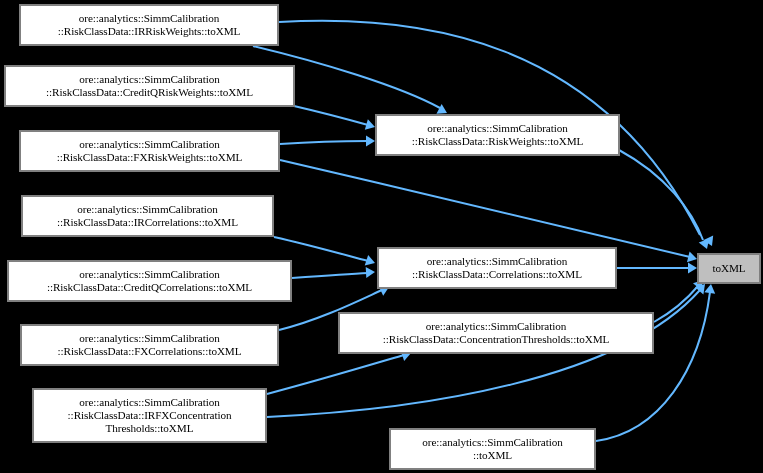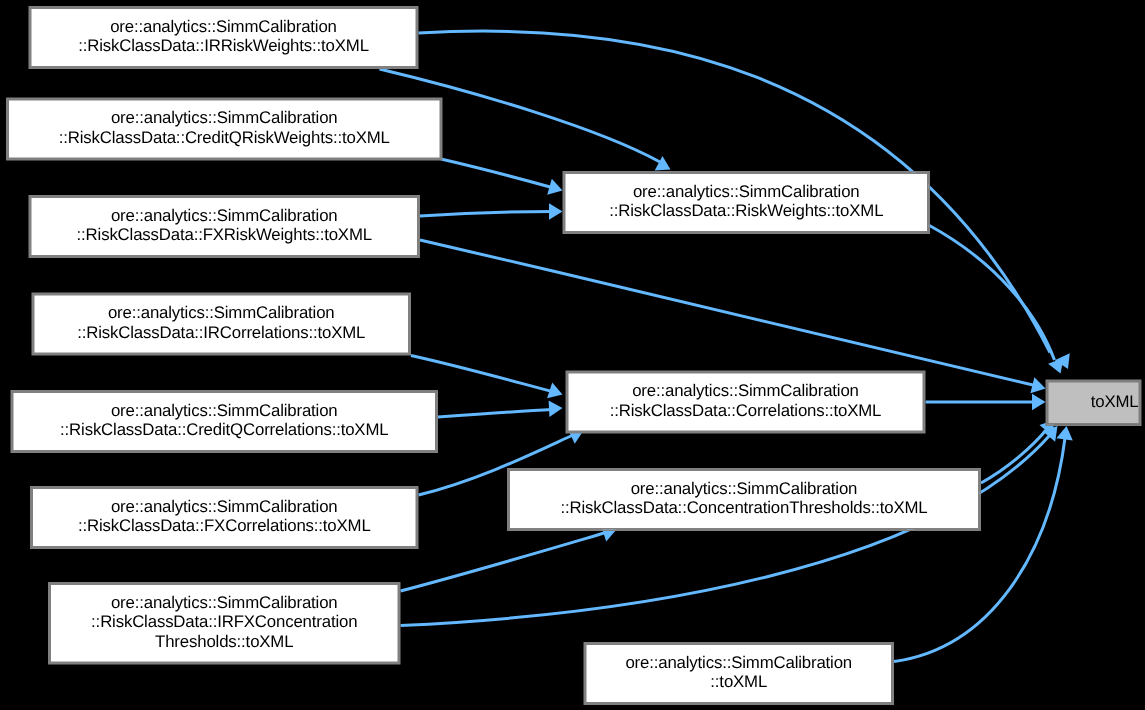--- a/index.html
+++ b/index.html
@@ -6,21 +6,21 @@
     margin: 0;
     padding: 0;
     background: #000000;
   }
   #graph-root {
     position: relative;
     width: 763px;
     height: 473px;
     background: #000000;
     overflow: hidden;
-    font-family: Liberation Sans, sans-serif;
+    font-family: Liberation Serif, serif;
   }
   svg.edge-layer {
     position: absolute;
     left: 0;
     top: 0;
     width: 763px;
     height: 473px;
   }
   .node {
     position: absolute;
@@ -105,16 +105,16 @@
 ::RiskClassData::IRFXConcentration
 Thresholds::toXML</span></div>
       <div class="node" style="left: 376px; top: 115px; width: 243px; height: 40px;"><span class="node-label">ore::analytics::SimmCalibration
 ::RiskClassData::RiskWeights::toXML</span></div>
       <div class="node" style="left: 378px; top: 248px; width: 238px; height: 40px;"><span class="node-label">ore::analytics::SimmCalibration
 ::RiskClassData::Correlations::toXML</span></div>
       <div class="node" style="left: 339px; top: 313px; width: 314px; height: 40px;"><span class="node-label">ore::analytics::SimmCalibration
 ::RiskClassData::ConcentrationThresholds::toXML</span></div>
       <div class="node" style="left: 390px; top: 429px; width: 205px; height: 40px;"><span class="node-label">ore::analytics::SimmCalibration
 ::toXML</span></div>
-      <div class="node target" style="left: 698px; top: 254px; width: 62px; height: 29px; text-align: right;"><span class="node-label">toXML</span></div>
+      <div class="node target" style="left: 698px; top: 254px; width: 62px; height: 29px;"><span class="node-label">toXML</span></div>
     </div>
 
 </div>
 
 </body></html>

